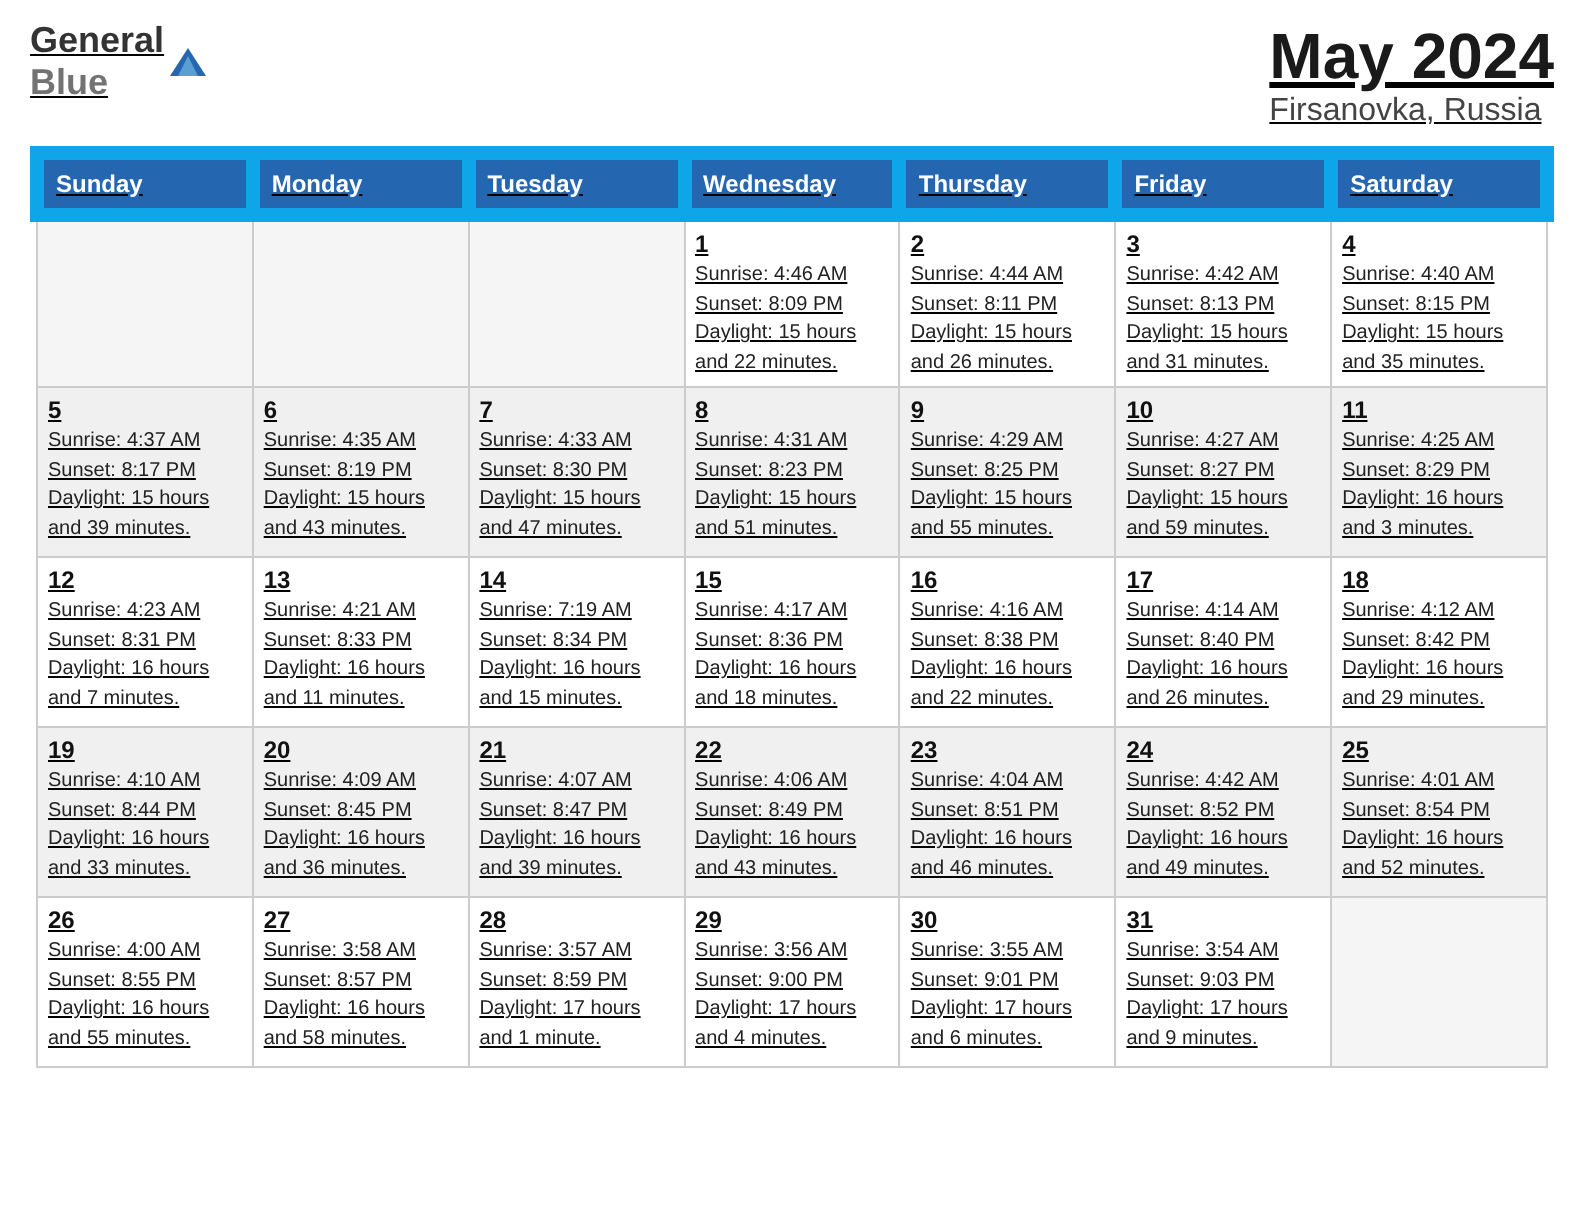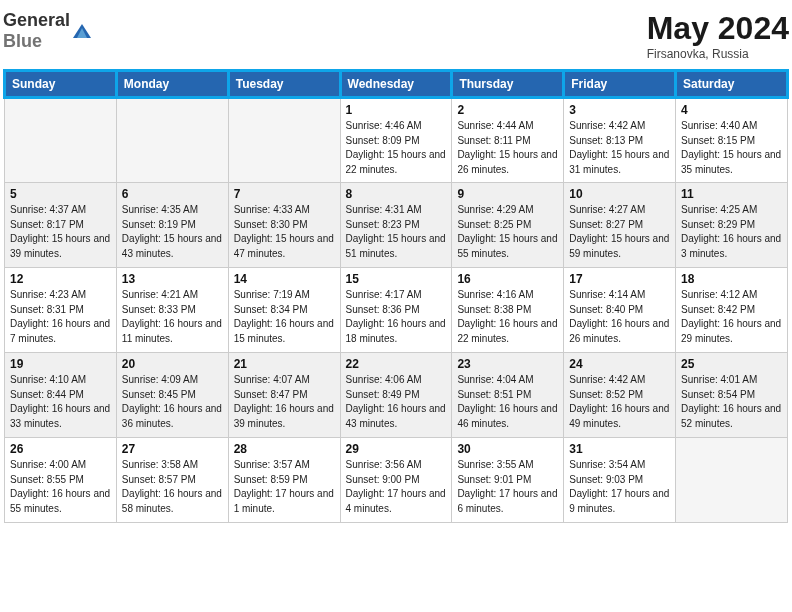--- a/index.html
+++ b/index.html
@@ -6,21 +6,22 @@
     body {
       width: 792px;
       height: 612px;
       font-family: Arial, sans-serif;
       background: #fff;
       overflow: hidden;
     }
     .page {
       width: 792px;
       height: 612px;
-      padding: 10px 3px;
+      padding: 10px 15px;
+      text-decoration: underline;
     }
     .header {
       display: flex;
       justify-content: space-between;
       align-items: flex-start;
       margin-bottom: 8px;
     }
     .logo {
       display: flex;
       align-items: center;
@@ -38,36 +39,36 @@
     }
     .title-block {
       text-align: left;
     }
     .title-month {
       font-size: 32px;
       color: #1a1a1a;
       font-weight: bold;
     }
     .title-location {
-      font-size: 12px;
+      font-size: 16px;
       color: #444;
     }
     .calendar {
       width: 100%;
       border-collapse: collapse;
       table-layout: fixed;
     }
     .calendar th {
       background: #2566b0;
       color: #fff;
       text-align: left;
       padding: 5px 6px;
       font-size: 12px;
       font-weight: bold;
-      border: 3px solid #0ea5e9;
+      border: 7px solid #0ea5e9;
     }
     .calendar td {
       border: 1px solid #ccc;
       vertical-align: top;
       padding: 4px 5px;
       font-size: 9.5px;
       color: #222;
       height: 85px;
       background: #fff;
     }

